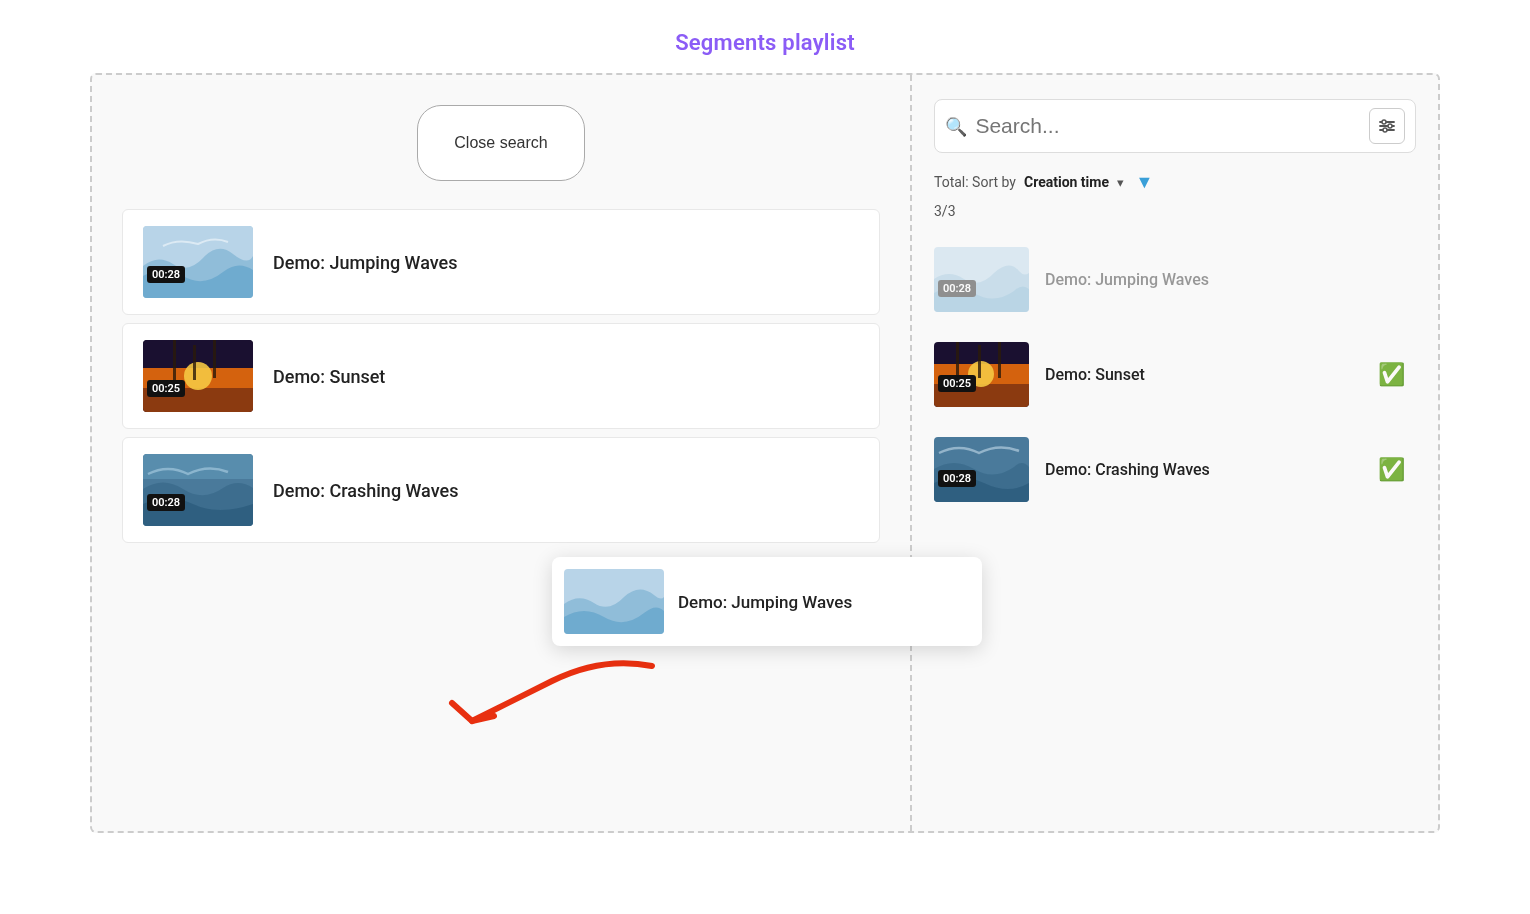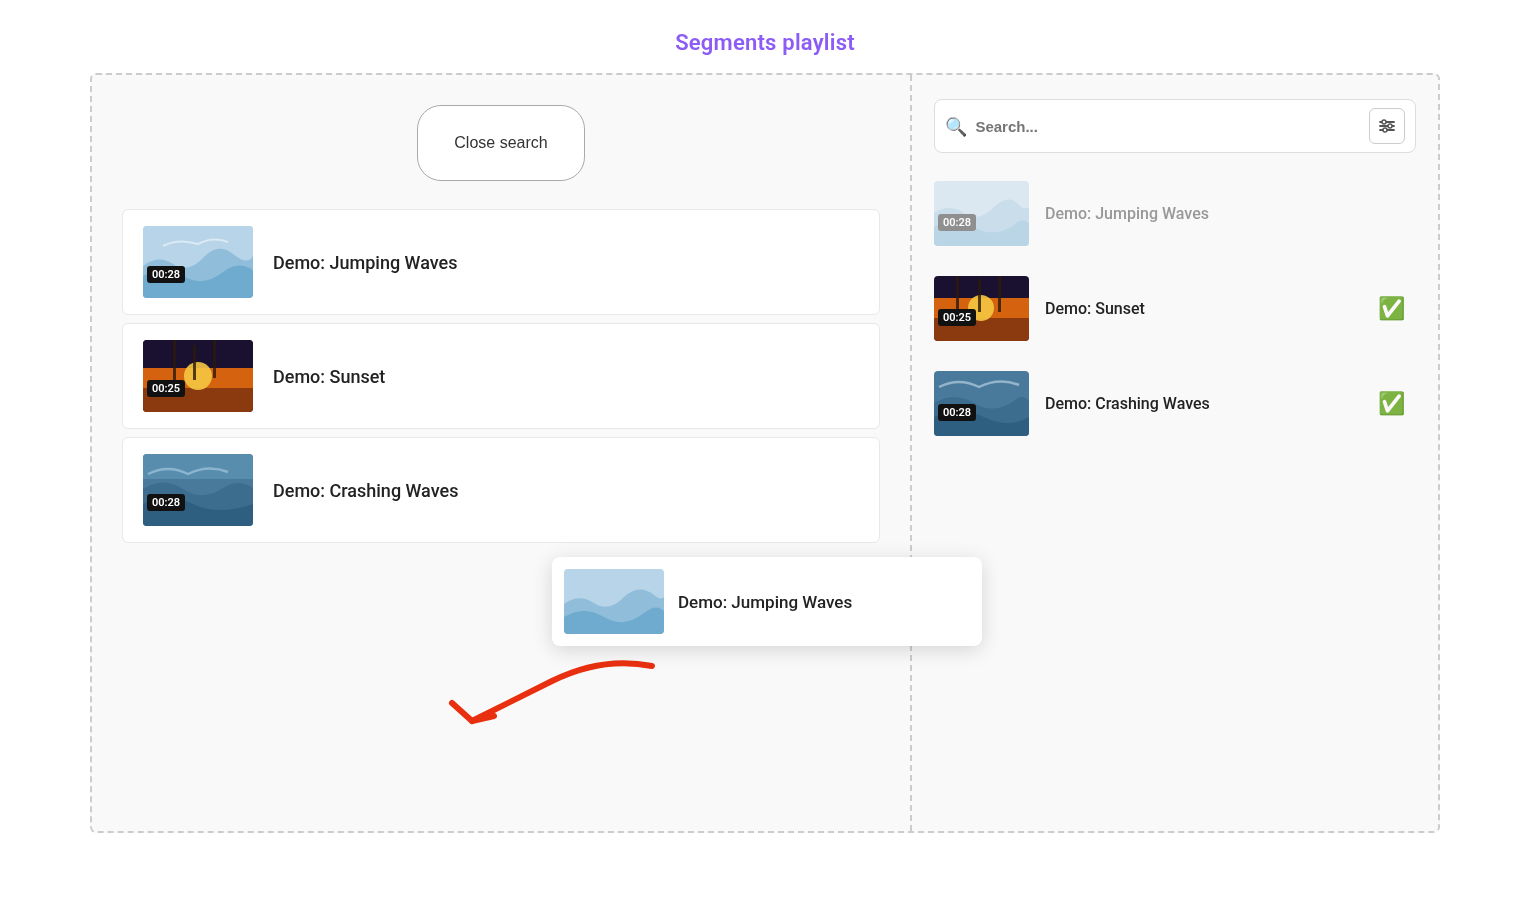--- a/index.html
+++ b/index.html
@@ -177,24 +177,23 @@
     .search-icon {
       color: #888;
       font-size: 18px;
       flex-shrink: 0;
     }
 
     .search-input {
       flex: 1;
       border: none;
       outline: none;
-      font-size: 15px;
+      font-size: 21px;
       color: #555;
       background: transparent;
-      font-weight: bold;
     }
 
     .filter-btn {
       border: 1.5px solid #ccc;
       border-radius: 6px;
       background: #fff;
       width: 36px;
       height: 36px;
       display: flex;
       align-items: center;
@@ -377,20 +376,27 @@
           <line x1="2" y1="5" x2="16" y2="5" stroke="#555" stroke-width="1.8" stroke-linecap="round"></line>
           <line x1="2" y1="9" x2="16" y2="9" stroke="#555" stroke-width="1.8" stroke-linecap="round"></line>
           <line x1="2" y1="13" x2="16" y2="13" stroke="#555" stroke-width="1.8" stroke-linecap="round"></line>
           <circle cx="6" cy="5" r="2" fill="#fff" stroke="#555" stroke-width="1.5"></circle>
           <circle cx="12" cy="9" r="2" fill="#fff" stroke="#555" stroke-width="1.5"></circle>
           <circle cx="7" cy="13" r="2" fill="#fff" stroke="#555" stroke-width="1.5"></circle>
         </svg>
       </button>
     </div>
 
+    <div class="sort-row">
+      <span class="sort-label">Total: Sort by</span>
+      <span class="sort-value">Creation time</span>
+      <span class="sort-chevron">▾</span>
+      <span class="sort-funnel">▼</span>
+      <span class="count-label">3/3</span>
+    </div>
 
     <div class="right-video-list">
 
       <div class="right-video-item dimmed">
         <div class="right-thumb">
           <svg width="95" height="65" viewBox="0 0 95 65" xmlns="http://www.w3.org/2000/svg">
             <rect width="95" height="65" fill="#b8d4e8"></rect>
             <path d="M0 32 Q15 22 30 32 Q45 42 60 26 Q75 12 85 24 Q90 30 95 26 L95 65 L0 65Z" fill="#7fb3d3" opacity="0.7"></path>
             <path d="M0 46 Q20 34 40 46 Q60 58 80 44 Q88 36 95 42 L95 65 L0 65Z" fill="#5a9ec8" opacity="0.6"></path>
           </svg>

